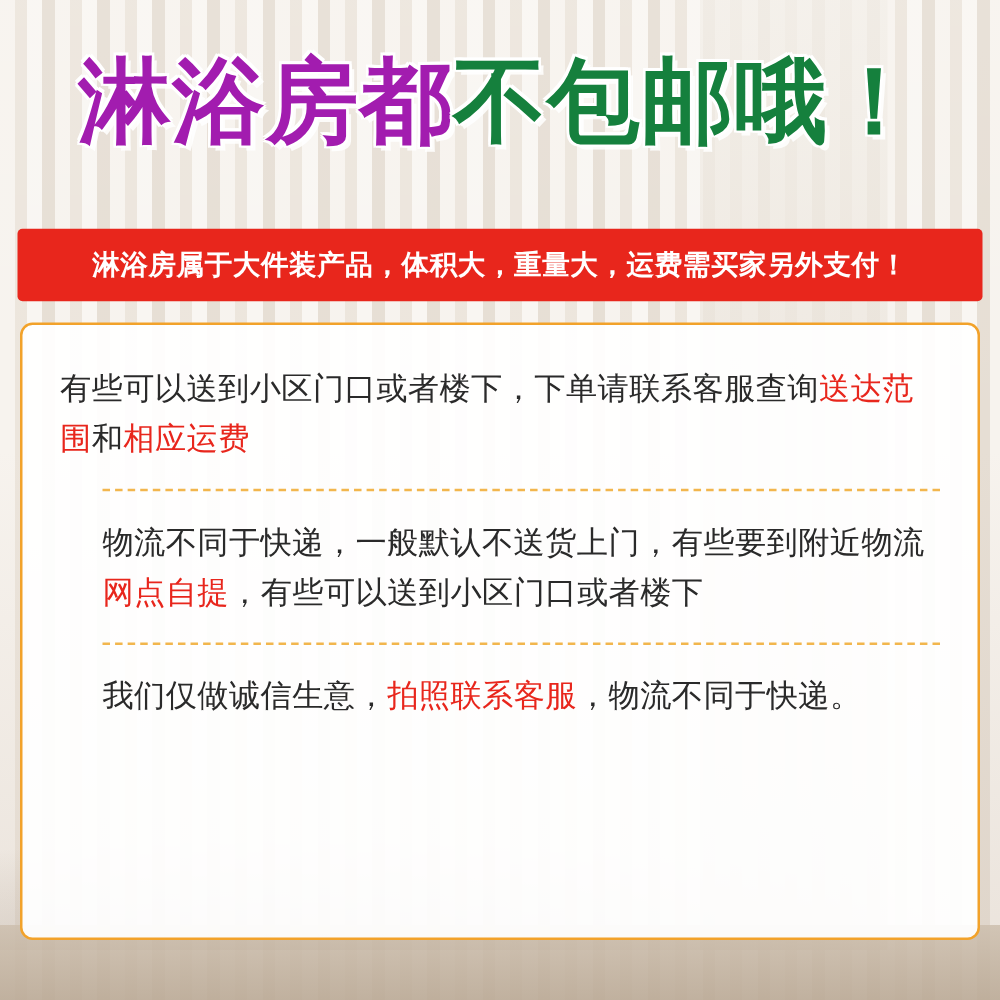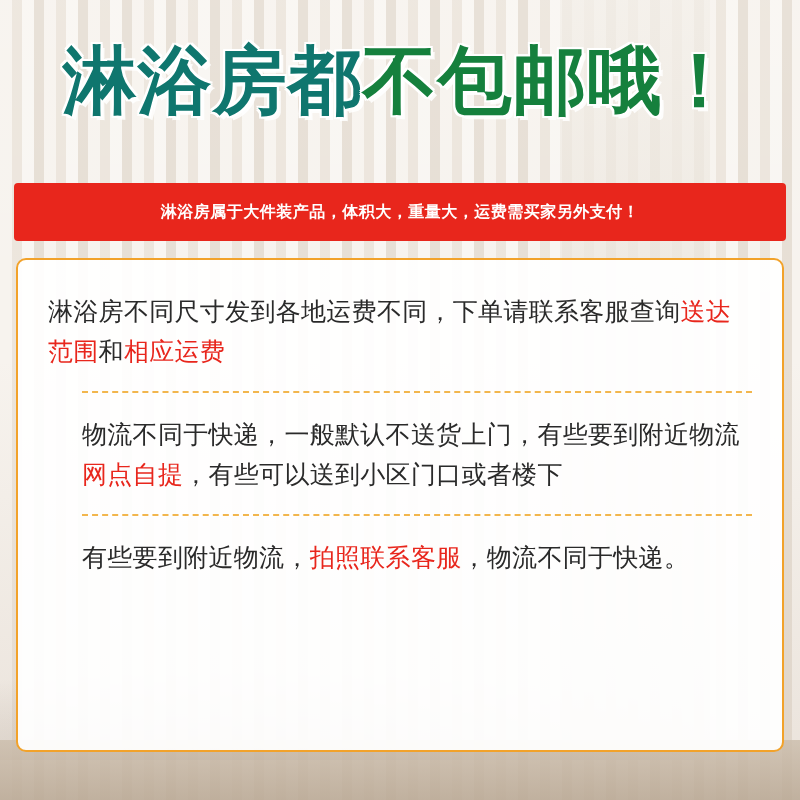--- a/index.html
+++ b/index.html
@@ -69,21 +69,21 @@
     font-size: 74px;
     line-height: 1.05;
     font-weight: bold;
     white-space: nowrap;
     letter-spacing: 1px;
   }
   .headline .seg {
     display: inline;
   }
   .seg-orange {
-    color: #0f766e;
+    color: #a21caf;
     text-shadow:
       2px 0 0 #fff, -2px 0 0 #fff, 0 2px 0 #fff, 0 -2px 0 #fff,
       2px 2px 0 #fff, -2px 2px 0 #fff, 2px -2px 0 #fff, -2px -2px 0 #fff,
       4px 4px 0 rgba(255,255,255,0.85);
     font-family: Liberation Mono, monospace;
   }
   .seg-red {
     color: #15803d;
     text-shadow:
       2px 0 0 #fff, -2px 0 0 #fff, 0 2px 0 #fff, 0 -2px 0 #fff,
@@ -101,21 +101,21 @@
     background: #e8261c;
     border-radius: 4px;
     display: flex;
     align-items: center;
     justify-content: center;
     box-sizing: border-box;
     padding: 0 8px;
   }
   .banner-text {
     color: #ffffff;
-    font-size: 16px;
+    font-size: 22px;
     font-weight: bold;
     letter-spacing: 0.5px;
     white-space: nowrap;
   }
 
   
   .card {
     position: absolute;
     top: 258px;
     left: 16px;
@@ -161,26 +161,26 @@
     <span class="seg seg-orange">淋浴房都</span><span class="seg seg-red">不包邮哦</span><span class="seg seg-red">！</span>
   </div>
 
   <div class="banner">
     <span class="banner-text">淋浴房属于大件装产品，体积大，重量大，运费需买家另外支付！</span>
   </div>
 
   <div class="card">
 
     <div class="row">
-      <div class="row-text"><span class="seg-inline">淋浴房不同尺寸发到各地运费不同，下单请联系客服查询</span><span class="seg-inline hl">送达范围</span><span class="seg-inline">和</span><span class="seg-inline hl">相应运费</span><span class="seg-inline"></span></div>
+      <div class="row-text"><span class="seg-inline">有些可以送到小区门口或者楼下，下单请联系客服查询</span><span class="seg-inline hl">送达范围</span><span class="seg-inline">和</span><span class="seg-inline hl">相应运费</span><span class="seg-inline"></span></div>
     </div>
 
     <div class="row">
       <div class="row-text"><span class="seg-inline">物流不同于快递，一般默认不送货上门，有些要到附近物流</span><span class="seg-inline hl">网点自提</span><span class="seg-inline">，有些可以送到小区门口或者楼下</span><span class="seg-inline hl"></span><span class="seg-inline"></span></div>
     </div>
 
     <div class="row">
-      <div class="row-text"><span class="seg-inline">有些要到附近物流，</span><span class="seg-inline hl">拍照联系客服</span><span class="seg-inline">，物流不同于快递。</span><span class="seg-inline hl"></span><span class="seg-inline"></span></div>
+      <div class="row-text"><span class="seg-inline">我们仅做诚信生意，</span><span class="seg-inline hl">拍照联系客服</span><span class="seg-inline">，物流不同于快递。</span><span class="seg-inline hl"></span><span class="seg-inline"></span></div>
     </div>
 
 
   </div>
 </div>
 
 </body></html>

